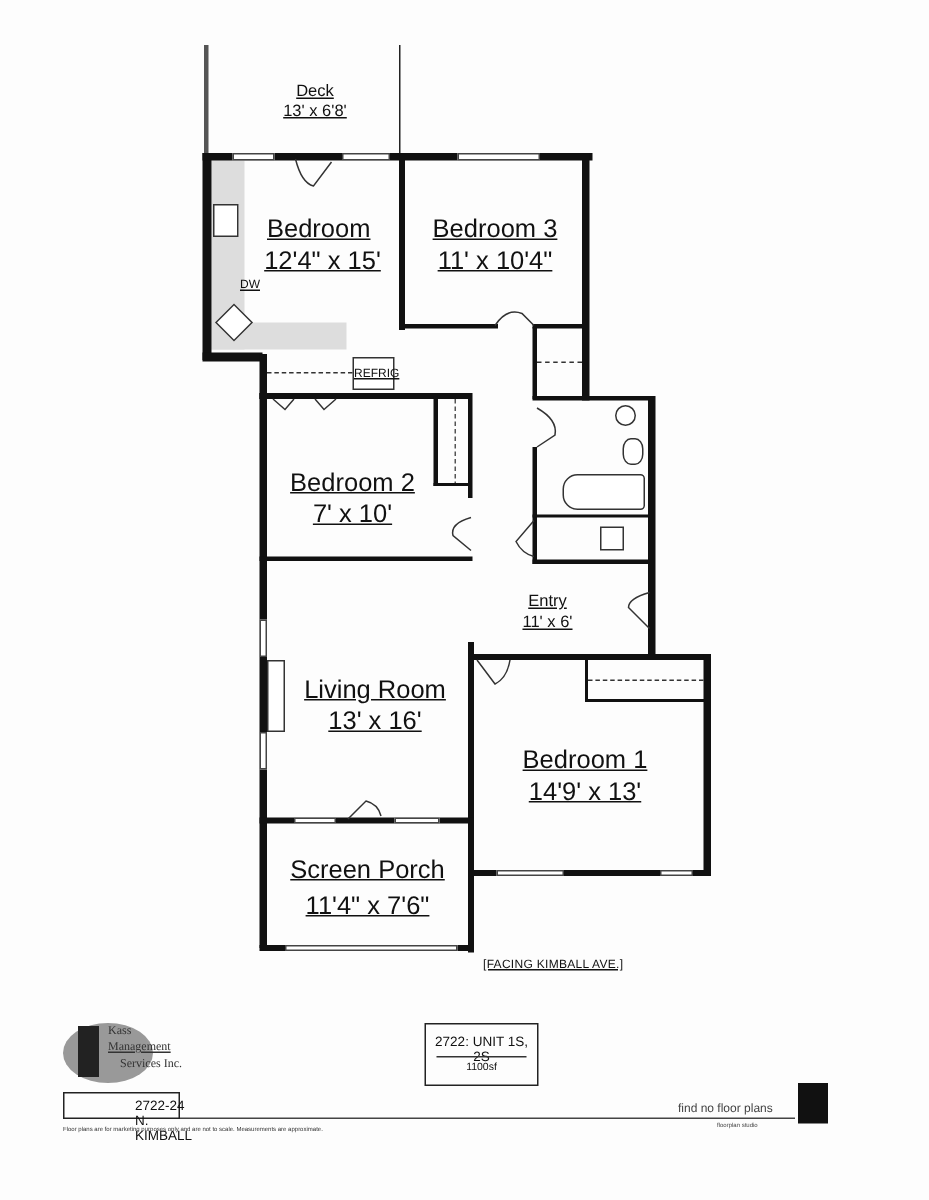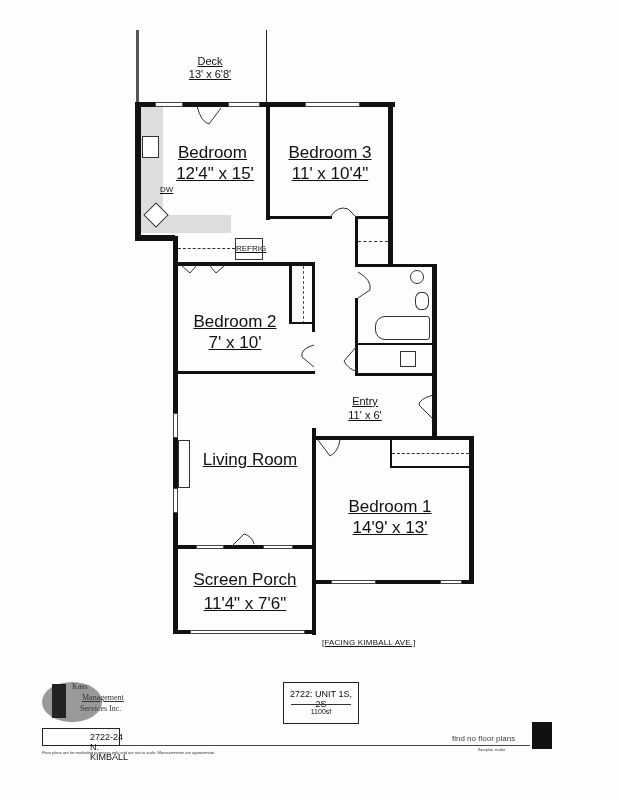--- a/index.html
+++ b/index.html
@@ -116,20 +116,21 @@
   <svg style="left:316px;top:438px;" width="26" height="22">
       <path d="M2 2 L14 18 Q22 14 24 2" fill="none" stroke="#333"></path>
     </svg>
   <div class="lbl room-name" style="left:325px;top:497px;width:130px;">Bedroom 1</div>
   <div class="lbl room-dim" style="left:325px;top:518px;width:130px;">14'9' x 13'</div>
 
   <div class="box" style="left:178px;top:440px;width:12px;height:48px;"></div>
   <div class="win" style="left:173px;top:413px;width:5px;height:25px;"></div>
   <div class="win" style="left:173px;top:488px;width:5px;height:25px;"></div>
   <div class="lbl room-name" style="left:190px;top:450px;width:120px;text-align:center;">Living Room</div>
+  <div class="lbl room-dim" style="left:190px;top:471px;width:120px;">13' x 16'</div>
 
   <div class="wall" style="left:173px;top:545px;width:142px;height:4px;"></div>
   <div class="win" style="left:196px;top:545px;width:28px;height:4px;"></div>
   <div class="win" style="left:263px;top:545px;width:30px;height:4px;"></div>
   <svg style="left:230px;top:530px;" width="28" height="18">
       <path d="M2 16 L14 4 Q22 6 24 14" fill="none" stroke="#333"></path>
     </svg>
   <div class="wall" style="left:312px;top:545px;width:4px;height:90px;"></div>
   <div class="wall" style="left:173px;top:630px;width:143px;height:4px;"></div>
   <div class="win" style="left:190px;top:630px;width:115px;height:4px;"></div>
@@ -138,21 +139,21 @@
 
   <div class="lbl" style="left:322px;top:638px;font-size:8px;letter-spacing:0.2px;">[FACING KIMBALL AVE.]</div>
 </div>
 
 <div class="abs" style="left:0;top:670px;width:619px;height:110px;">
 
   <div class="abs" style="left:42px;top:10px;width:95px;height:42px;">
     <div class="abs" style="left:0;top:2px;width:60px;height:40px;border-radius:50%;background:#999;"></div>
     <div class="abs" style="left:10px;top:4px;width:14px;height:34px;background:#222;"></div>
     <div class="abs" style="left:30px;top:2px;font-size:8px;font-family:'Liberation Serif',serif;color:#333;">Kass</div>
-    <div class="abs" style="left:40px;top:13px;font-size:8px;font-family:'Liberation Serif',serif;color:#333;text-decoration:underline;">Management</div>
+    <div class="abs" style="left:30px;top:13px;font-size:8px;font-family:'Liberation Serif',serif;color:#333;text-decoration:underline;">Management</div>
     <div class="abs" style="left:38px;top:24px;font-size:8px;font-family:'Liberation Serif',serif;color:#333;">Services Inc.</div>
   </div>
 
   <div class="abs" style="left:283px;top:12px;width:76px;height:42px;border:1px solid #222;box-sizing:border-box;">
     <div class="abs" style="left:0;top:6px;width:74px;text-align:center;font-size:9px;">2722: UNIT 1S, 2S</div>
     <div class="abs" style="left:7px;top:21px;width:60px;height:1px;background:#333;"></div>
     <div class="abs" style="left:0;top:25px;width:74px;text-align:center;font-size:7px;">1100sf</div>
   </div>
 
   <div class="abs" style="left:42px;top:58px;width:78px;height:18px;border:1px solid #222;box-sizing:border-box;">

